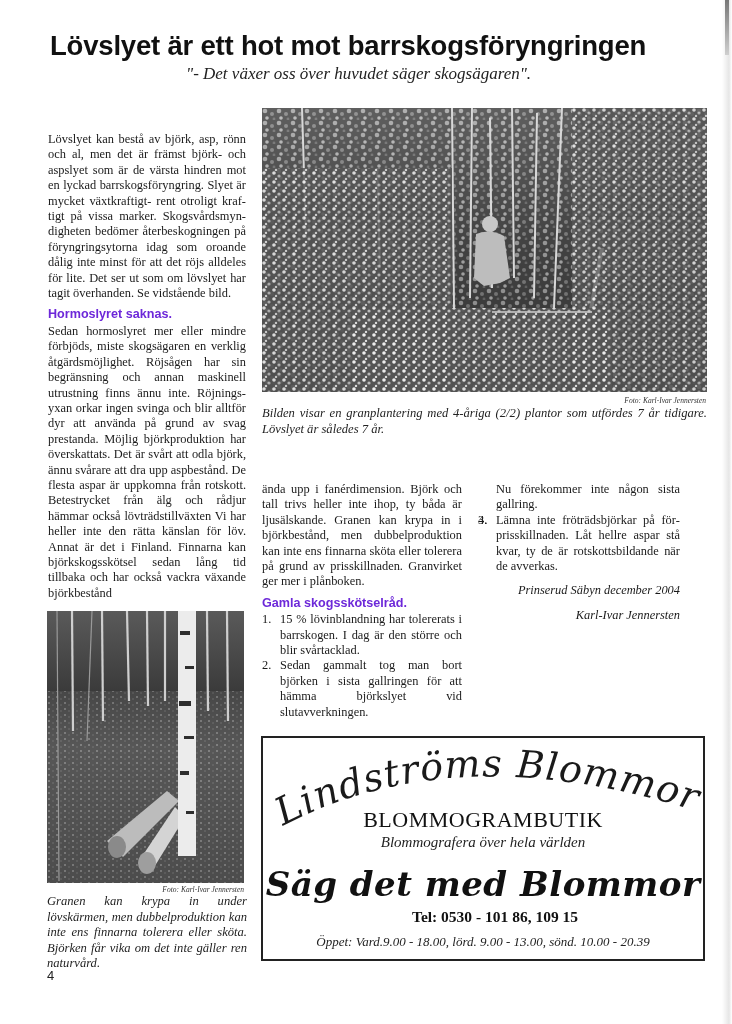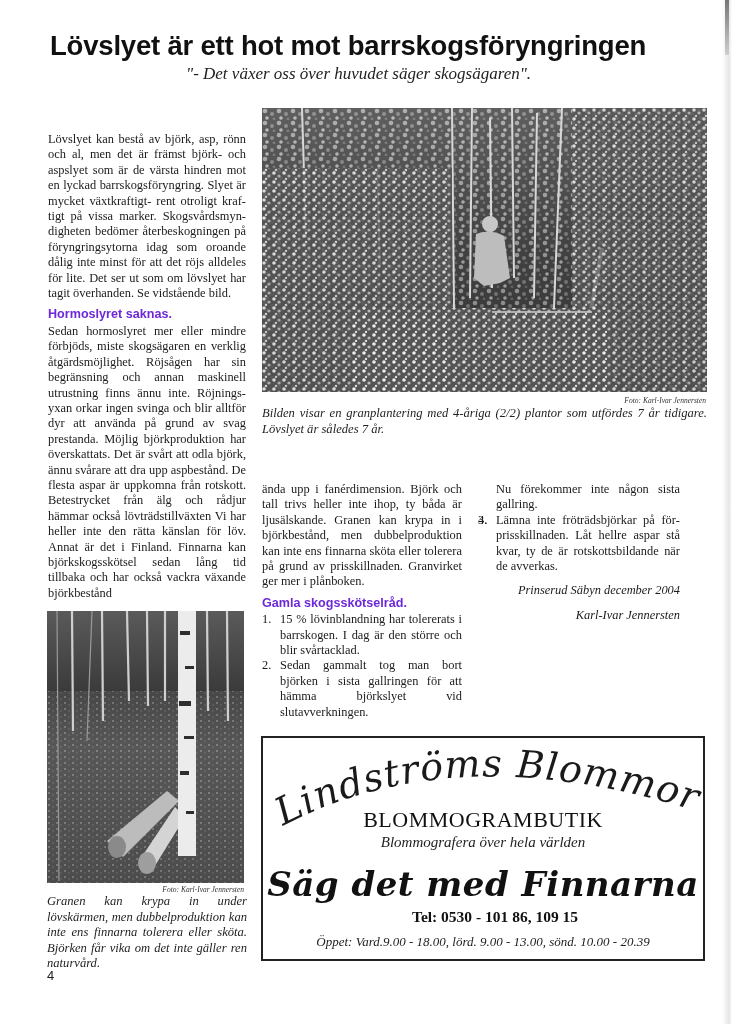--- a/index.html
+++ b/index.html
@@ -244,18 +244,18 @@
       <defs>
         <path id="arcPath" d="M20 78 Q190 -12 430 62"></path>
       </defs>
       <text font-family="DejaVu Serif, serif" font-style="italic" font-size="38" fill="#1a1a1a" letter-spacing="1">
         <textPath href="#arcPath">Lindströms Blommor</textPath>
       </text>
     </svg>
   </div>
   <div class="shop-type">BLOMMOGRAMBUTIK</div>
   <div class="tagline">Blommografera över hela världen</div>
-  <div class="slogan">Säg det med Finnarna</div>
+  <div class="slogan">Säg det med Blommor</div>
   <div class="phone">Tel: 0530 - 101 86, 109 15</div>
   <div class="hours">Öppet: Vard.9.00 - 18.00, lörd. 9.00 - 13.00, sönd. 10.00 - 20.39</div>
 </div>
 
 <div class="page-num">4</div>
 
 </body></html>

